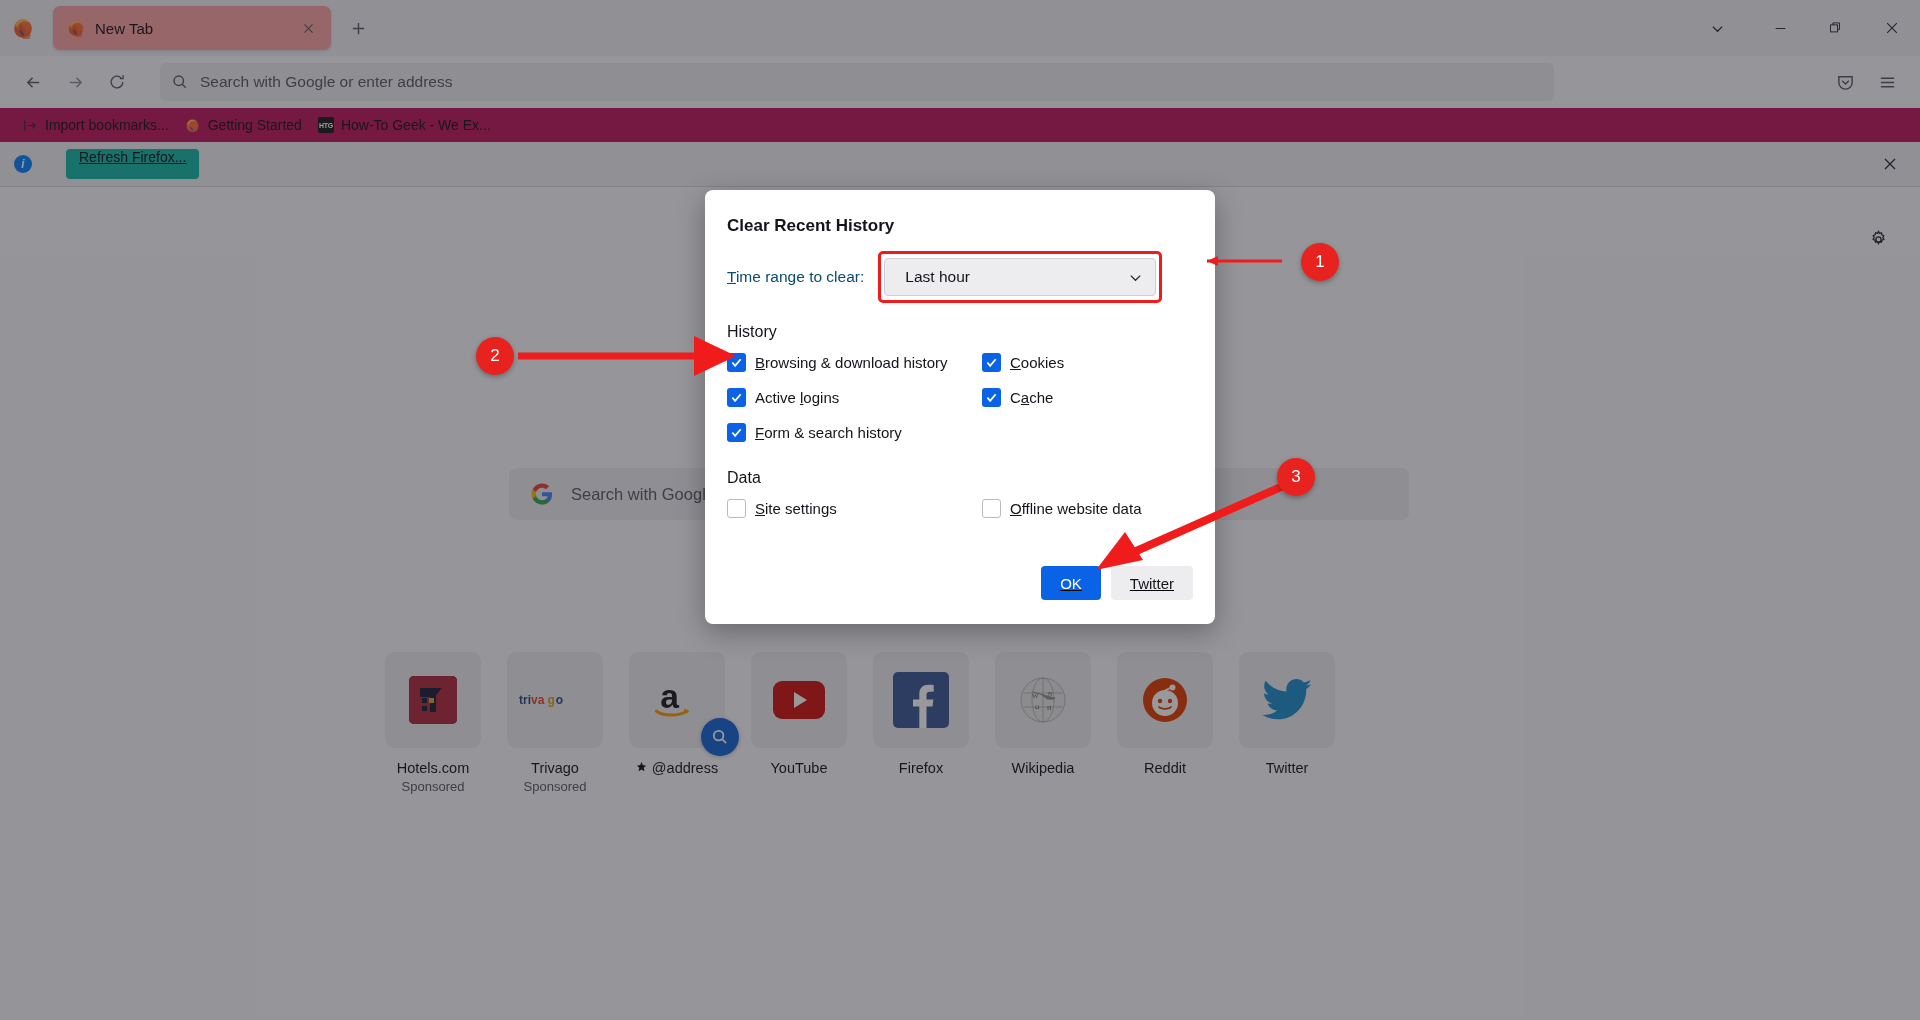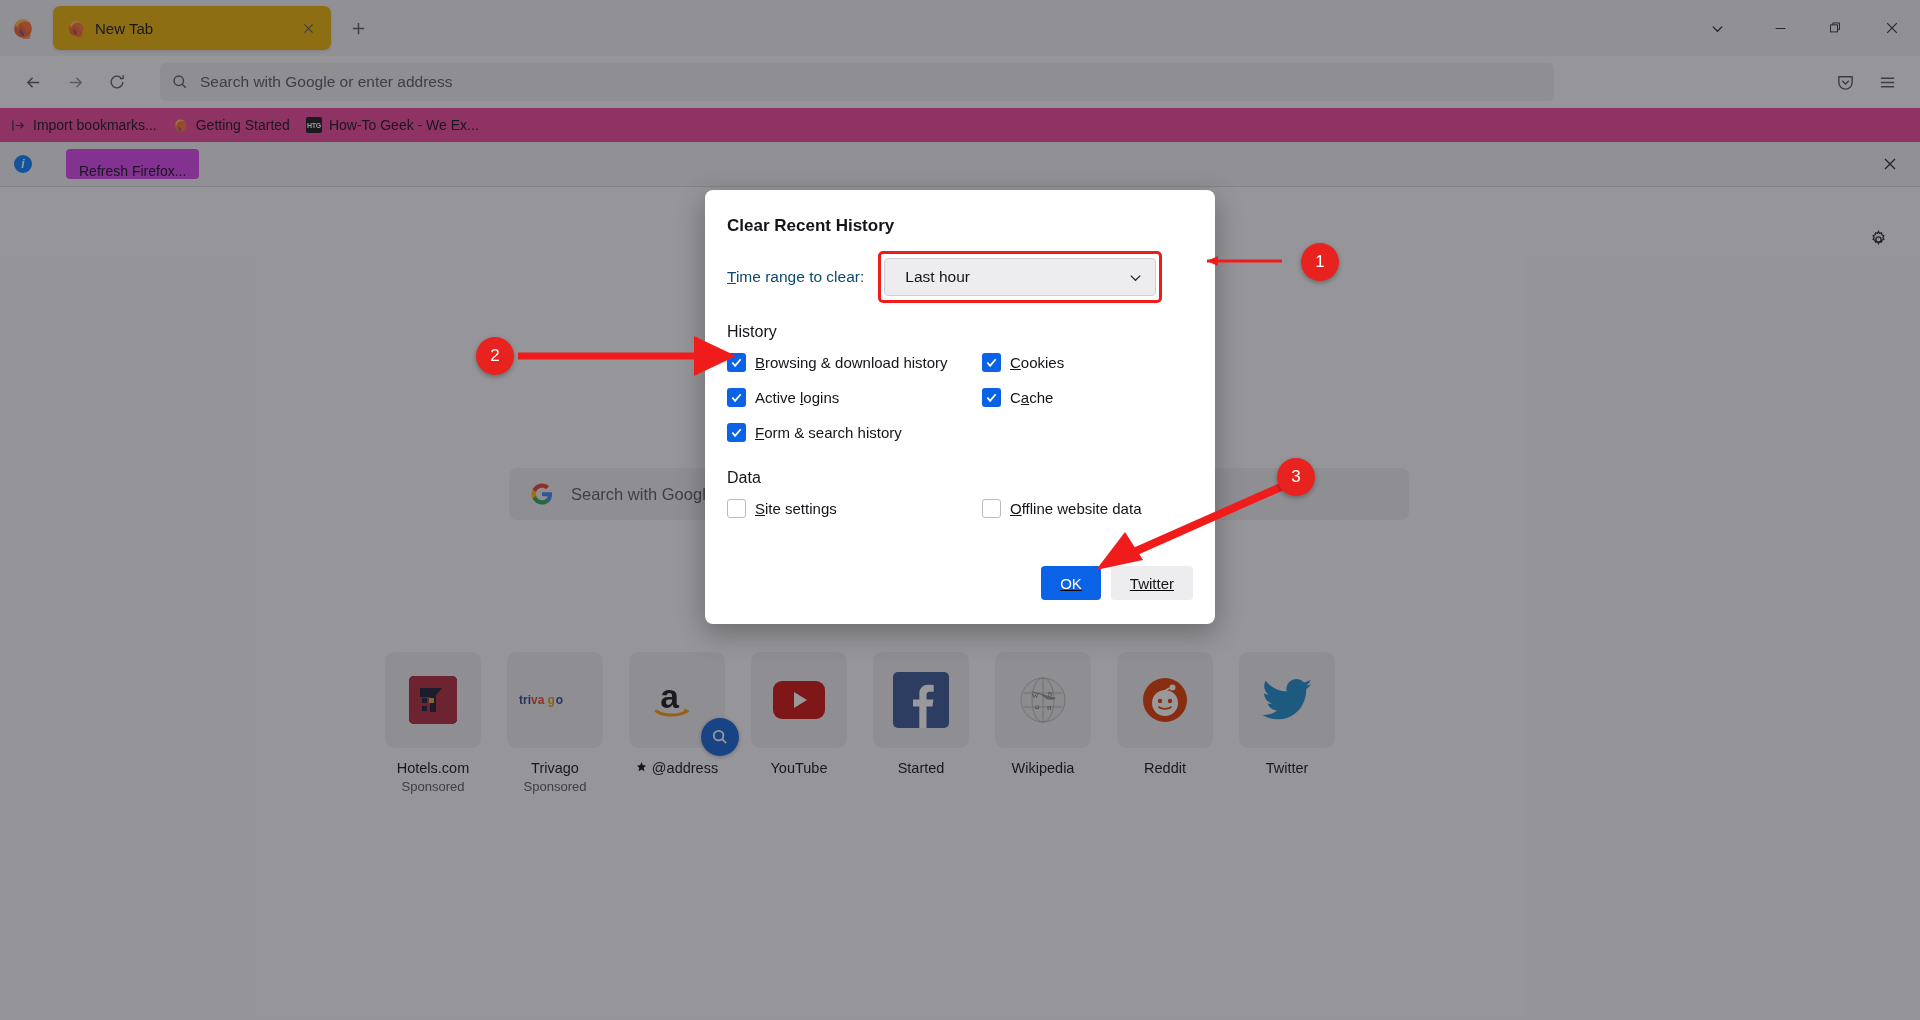--- a/index.html
+++ b/index.html
@@ -16,21 +16,21 @@
   .tabstrip {
     position: absolute; top: 0; left: 0; width: 1920px; height: 56px;
     background: #f0f0f4;
     display: flex; align-items: center;
   }
   .win-logo { width: 46px; display: flex; justify-content: center; align-items: center; }
   .tab {
     position: relative;
     margin-left: 7px;
     width: 278px; height: 44px;
-    background: #eab308;
+    background: #fca5a5;
     border-radius: 7px;
     display: flex; align-items: center;
     padding: 0 10px 0 14px;
     box-shadow: 0 1px 3px rgba(0,0,0,.12);
   }
   .tab-fav { width: 18px; height: 18px; flex: 0 0 18px; margin-right: 10px; }
   .tab-title {
     flex: 1; font-size: 15px; color: #15141a;
     white-space: nowrap; overflow: hidden; text-overflow: ellipsis;
   }
@@ -70,22 +70,22 @@
     background: #ededf0; border-radius: 6px;
     display: flex; align-items: center; padding: 0 12px;
     max-width: 1394px;
   }
   .urlbar .mag { margin-right: 12px; color: #5b5b66; display: flex; }
   .urlbar .ph { font-size: 15.5px; color: #5b5b66; }
   .nav-right { display: flex; align-items: center; margin-left: auto; }
 
   .bookmarks {
     position: absolute; top: 108px; left: 0; width: 1920px; height: 34px;
-    background: #ec4899;
-    display: flex; align-items: center; padding: 0 2px;
+    background: #be185d;
+    display: flex; align-items: center; padding: 0 14px;
     font-size: 14px; color: #15141a;
   }
   .bm {
     display: flex; align-items: center; gap: 7px;
     padding: 4px 8px; border-radius: 4px; white-space: nowrap;
   }
   .bm-ico { width: 16px; height: 16px; display: flex; align-items: center; justify-content: center; }
   .htg-ico {
     width: 16px; height: 16px; background: #1a1a1a; border-radius: 2px;
     color: #fff; font-size: 7px; font-weight: bold;
@@ -101,23 +101,23 @@
   .notif-ico {
     width: 18px; height: 18px; border-radius: 50%;
     background: #0a84ff; color: #fff;
     font-size: 12px; font-weight: bold; font-style: italic;
     display: flex; align-items: center; justify-content: center;
     margin-right: 12px; flex: 0 0 18px;
   }
   .notif-text { font-size: 14.5px; color: #15141a; }
   .notif-btn {
     margin-left: 22px; height: 30px; padding: 0 13px;
-    background: #d946ef; border-radius: 4px;
+    background: #14b8a6; border-radius: 4px;
     font-size: 14px; color: #15141a;
-    display: flex; align-items: flex-end;
+    display: flex; align-items: flex-start; text-decoration: underline;
   }
   .notif-close {
     margin-left: auto; width: 32px; height: 32px;
     display: flex; align-items: center; justify-content: center;
     color: #2b2a33;
   }
 
   
   .content {
     position: absolute; top: 187px; left: 0; width: 1920px; height: 833px;
@@ -468,21 +468,21 @@
         <div class="tile-label">YouTube</div>
       </div>
 
       <div class="tile">
         <div class="tile-icon">
           <svg width="56" height="56" viewBox="0 0 56 56">
             <rect width="56" height="56" rx="5" fill="#3b5998"></rect>
             <path d="M33.5 56V34.5h6l.9-7h-6.9v-4.4c0-2 .6-3.4 3.5-3.4h3.7V13c-.6-.1-2.8-.3-5.4-.3-5.4 0-9 3.3-9 9.3v5.5H20v7h6.3V56z" fill="#fff"></path>
           </svg>
         </div>
-        <div class="tile-label">Started</div>
+        <div class="tile-label">Firefox</div>
       </div>
 
       <div class="tile">
         <div class="tile-icon">
           <svg width="50" height="50" viewBox="0 0 50 50">
             <circle cx="25" cy="25" r="22" fill="#e8e8e8" stroke="#b9b9b9"></circle>
             <path d="M6 18h38M6 32h38M25 3v44" stroke="#b0b0b0" stroke-width=".9" fill="none"></path>
             <ellipse cx="25" cy="25" rx="11" ry="22" fill="none" stroke="#b0b0b0" stroke-width=".9"></ellipse>
             <path d="M13 16c4 3 9 2 13 6s9 3 12 1" fill="#4a4a4a" opacity=".55"></path>
             <text x="14" y="23" font-family="Liberation Serif" font-size="7" fill="#5a5a5a">W</text>

